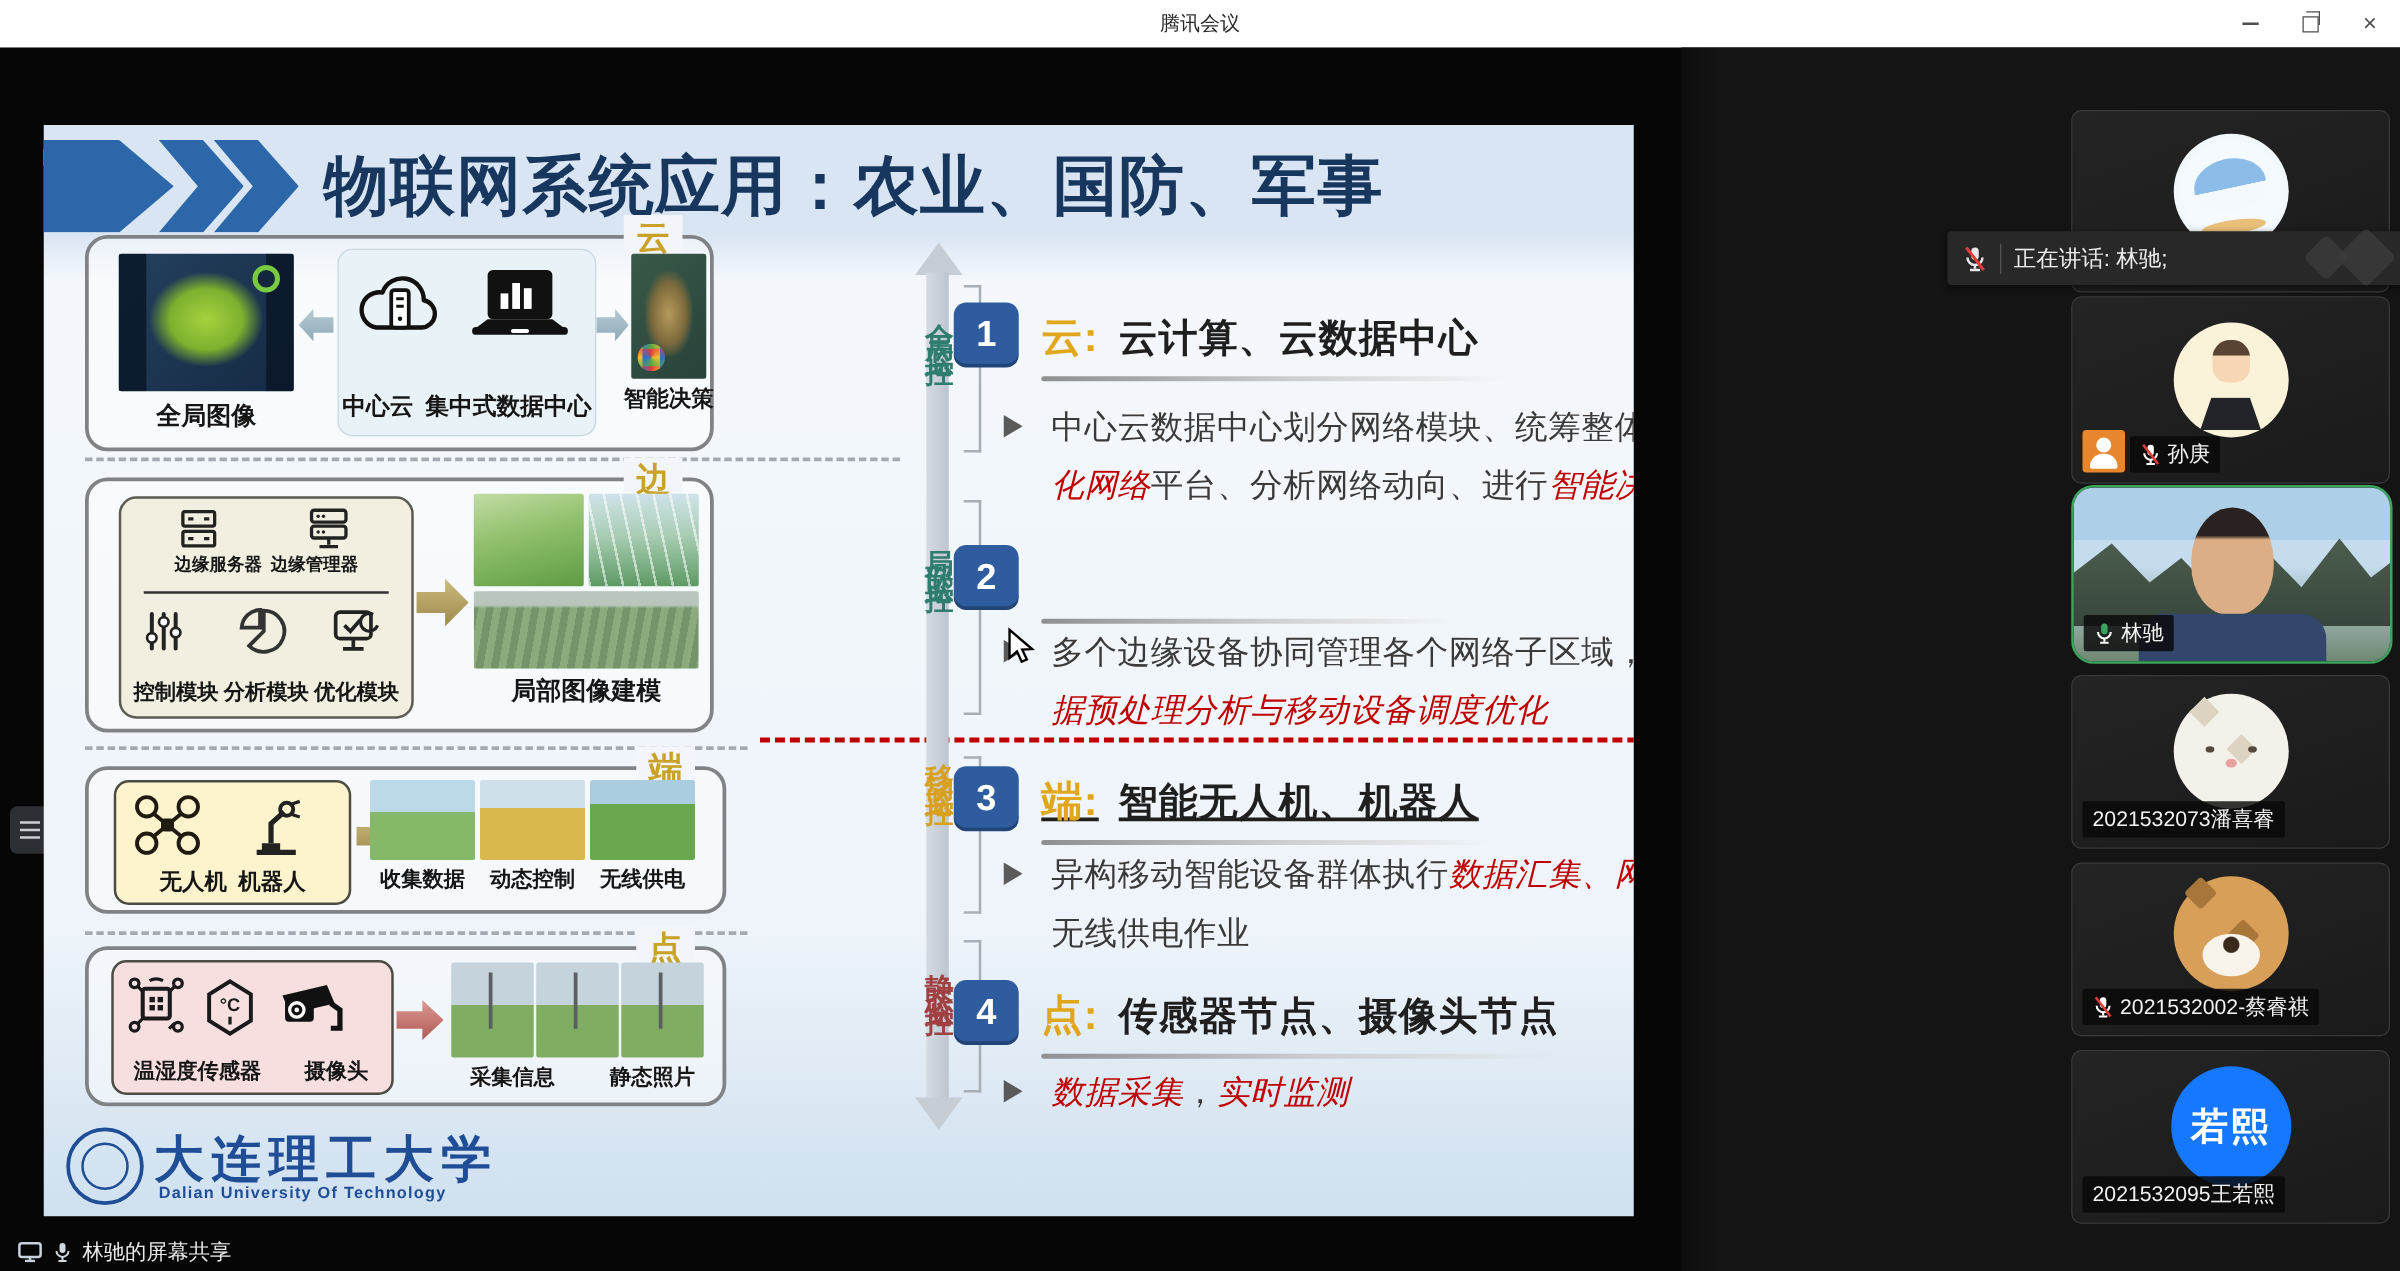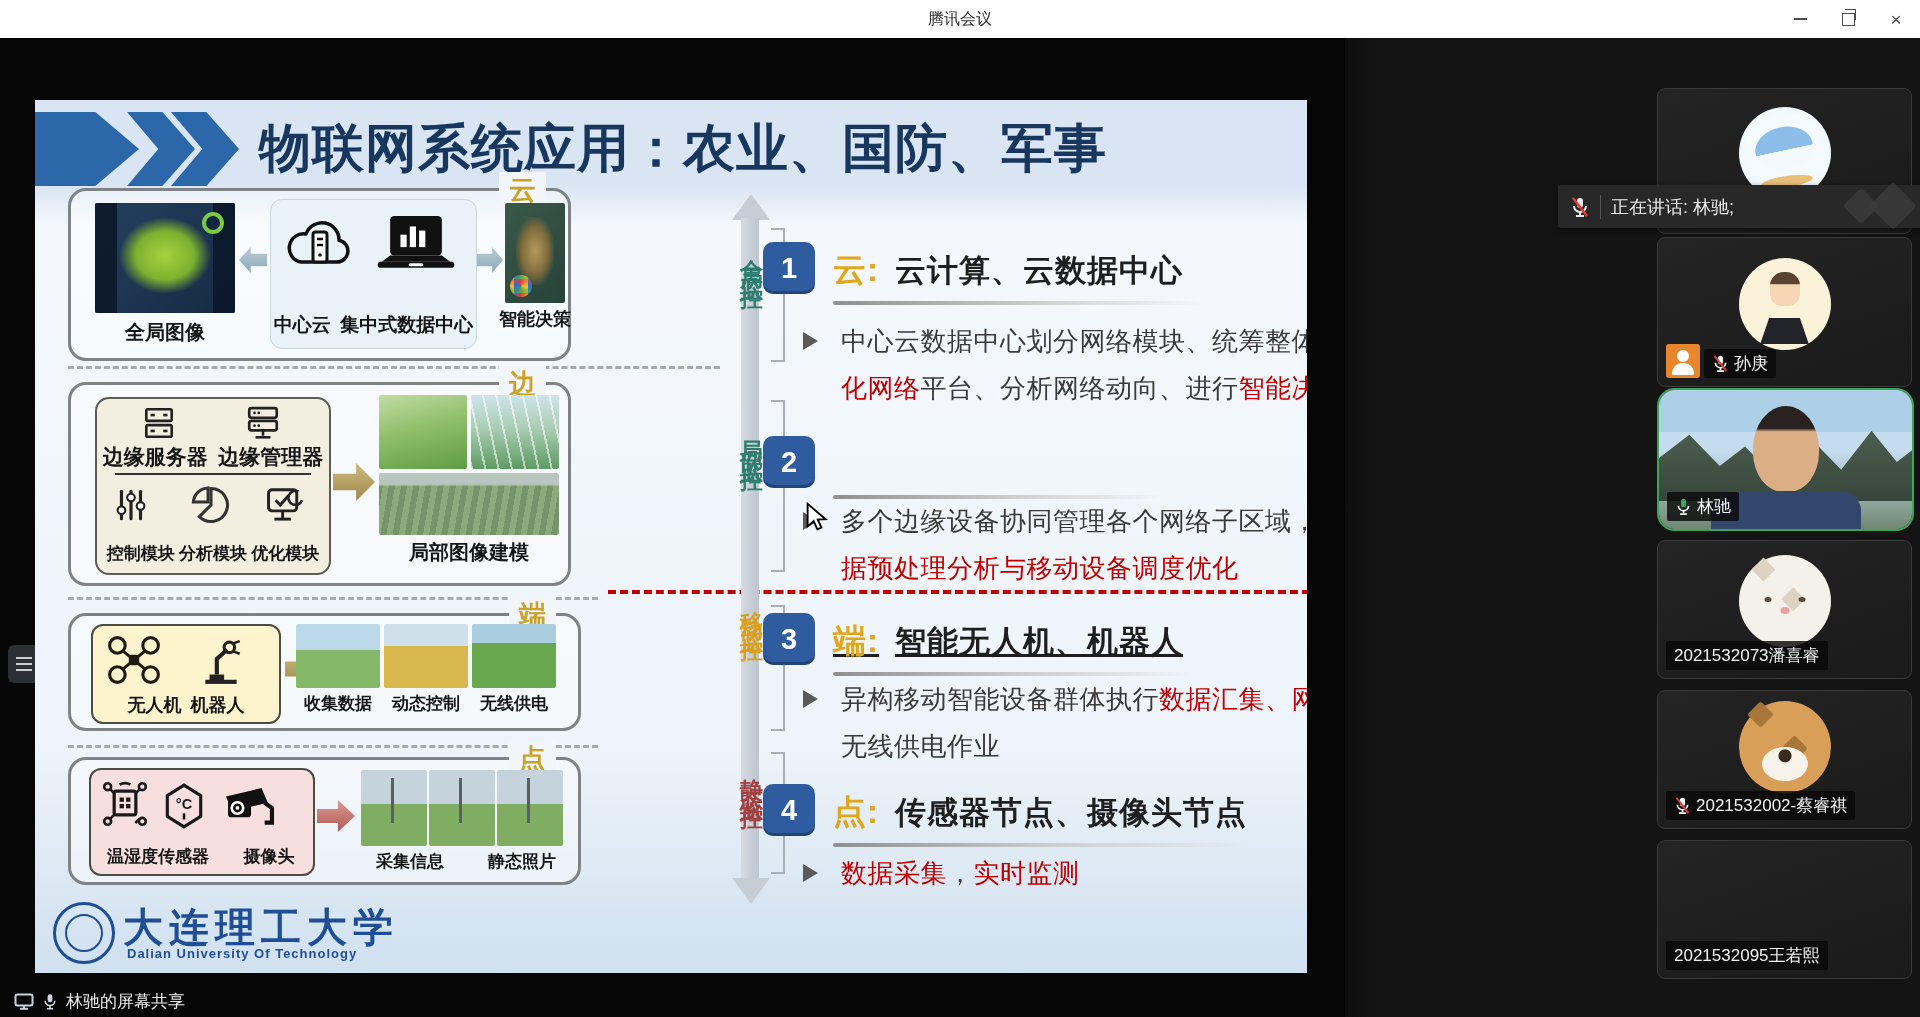--- a/index.html
+++ b/index.html
@@ -82,21 +82,21 @@
   .vlabel{writing-mode:vertical-rl;text-orientation:upright;font-weight:bold;font-size:23px;letter-spacing:9px;}
   .brk{width:12px;border-top:2px solid #a8aeb5;border-bottom:2px solid #a8aeb5;border-right:2px solid #a8aeb5;}
 
   
   .numsq{width:52px;height:52px;border-radius:10px;background:#2e5c9e;color:#fff;font-weight:bold;font-size:29px;display:flex;align-items:center;justify-content:center;box-shadow:inset 0 -3px 0 rgba(0,0,0,.25);}
   .ih{font-weight:bold;font-size:31px;color:#1f1f1f;letter-spacing:1px;white-space:nowrap;}
   .ih .key{color:#e0a71c;font-size:33px;margin-right:16px;}
   .uline{height:4px;background:linear-gradient(90deg,#8f8f8f,#cfcfcf 55%,rgba(0,0,0,0));border-radius:2px;}
   .bullet{font-size:26px;color:#3a3a3a;letter-spacing:.5px;white-space:nowrap;}
   .bullet .ln{height:47px;display:flex;align-items:center;}
-  .rd{color:#c00000;}
+  .rd{color:#c00000;font-style:italic;}
   .bmark{width:0;height:0;border-left:15px solid #5a5a5a;border-top:9px solid transparent;border-bottom:9px solid transparent;}
 
   
   .emblem{width:56px;height:56px;border:3px solid #1f4e96;border-radius:50%;display:flex;align-items:center;justify-content:center;}
   .emblem i{width:34px;height:34px;border:2px solid #1f4e96;border-radius:50%;}
   .logo-cn{font-size:40px;font-weight:bold;color:#1f4e96;letter-spacing:6px;}
   .logo-en{font-size:13px;font-weight:bold;color:#1f4e96;letter-spacing:1px;}
 
   
   .statusbar{left:0;top:947px;width:1345px;height:32px;display:flex;align-items:center;gap:8px;padding-left:14px;}
@@ -238,21 +238,21 @@
           <svg class="abs" style="left:148px;top:6px;" width="36" height="36" viewBox="0 0 34 34">
             <rect x="4" y="3" width="26" height="9" rx="2" stroke="#222" fill="none" stroke-width="2.5"></rect>
             <rect x="4" y="15" width="26" height="9" rx="2" stroke="#222" fill="none" stroke-width="2.5"></rect>
             <circle cx="9" cy="7.5" r="1.3" fill="#222"></circle>
               <circle cx="13" cy="7.5" r="1.3" fill="#222"></circle>
             <circle cx="9" cy="19.5" r="1.3" fill="#222"></circle>
               <circle cx="13" cy="19.5" r="1.3" fill="#222"></circle>
             <line x1="17" y1="24" x2="17" y2="29" stroke="#222" stroke-width="2.5"></line>
               <line x1="10" y1="30.5" x2="24" y2="30.5" stroke="#222" stroke-width="2.5"></line>
           </svg>
-          <div class="abs cap ser" style="left:0;right:0;top:44px;font-size:21px;text-align:center;">
+          <div class="abs cap ser" style="left:0;right:0;top:44px;font-size:14px;text-align:center;">
             <span>边缘服务器</span>&nbsp;&nbsp;<span>边缘管理器</span>
           </div>
           <div class="abs" style="left:18px;top:74px;width:196px;border-top:2px solid #333;"></div>
           <svg class="abs" style="left:16px;top:86px;" width="36" height="40" viewBox="0 0 34 34">
             <g stroke="#222" stroke-width="3" stroke-linecap="round">
                 <line x1="8" y1="4" x2="8" y2="30"></line>
                 <line x1="17" y1="4" x2="17" y2="30"></line>
                 <line x1="26" y1="4" x2="26" y2="30"></line>
               </g>
             <circle cx="8" cy="22" r="3.6" fill="#fff" stroke="#222" stroke-width="2"></circle>
@@ -524,19 +524,20 @@
             <path d="M4 10a6 6 0 0 0 12 0" fill="none" stroke="#fff" stroke-width="2"></path>
             <line x1="10" y1="16" x2="10" y2="19" stroke="#fff" stroke-width="2"></line>
             <line x1="6" y1="20" x2="14" y2="20" stroke="#fff" stroke-width="2"></line>
             <line x1="3" y1="2" x2="17" y2="20" stroke="#e23b3b" stroke-width="2.4"></line>
           </svg>
           <span>2021532002-蔡睿祺</span>
         </div>
       </div>
 
       <div class="abs tile" style="top:802px;height:137px;">
+        <div class="avatar av-text" style="top:12px;width:96px;height:96px;">若熙</div>
         <div class="namebar">
           <span>2021532095王若熙</span>
         </div>
       </div>
     </div>
   </div>
 </div>
 
 </body></html>

